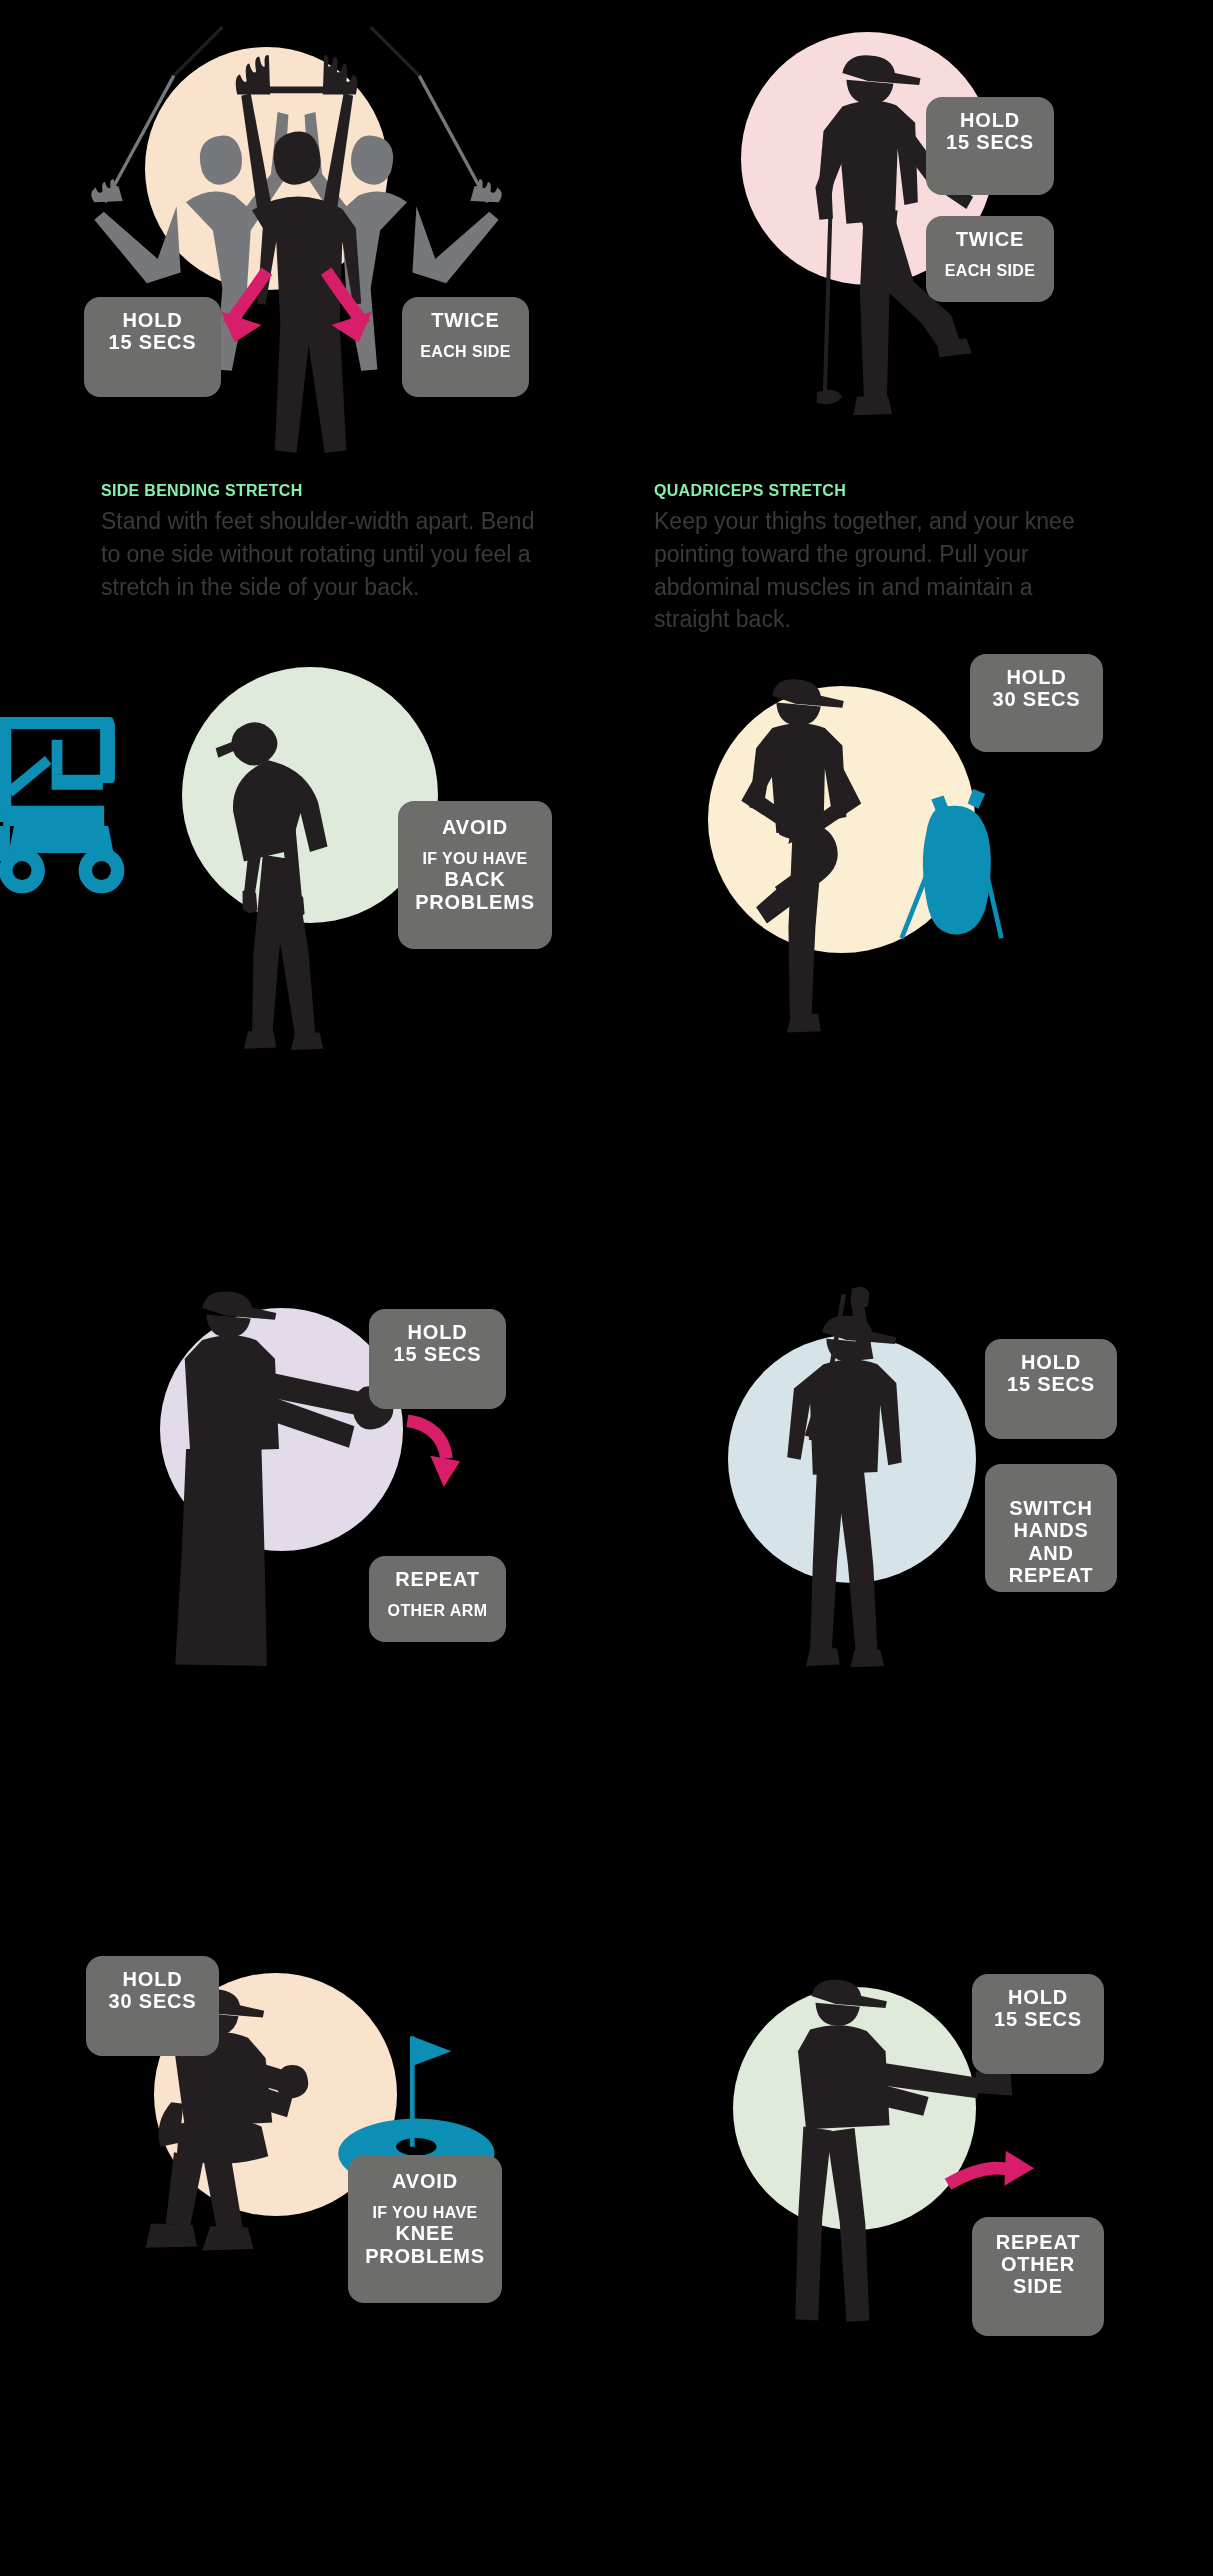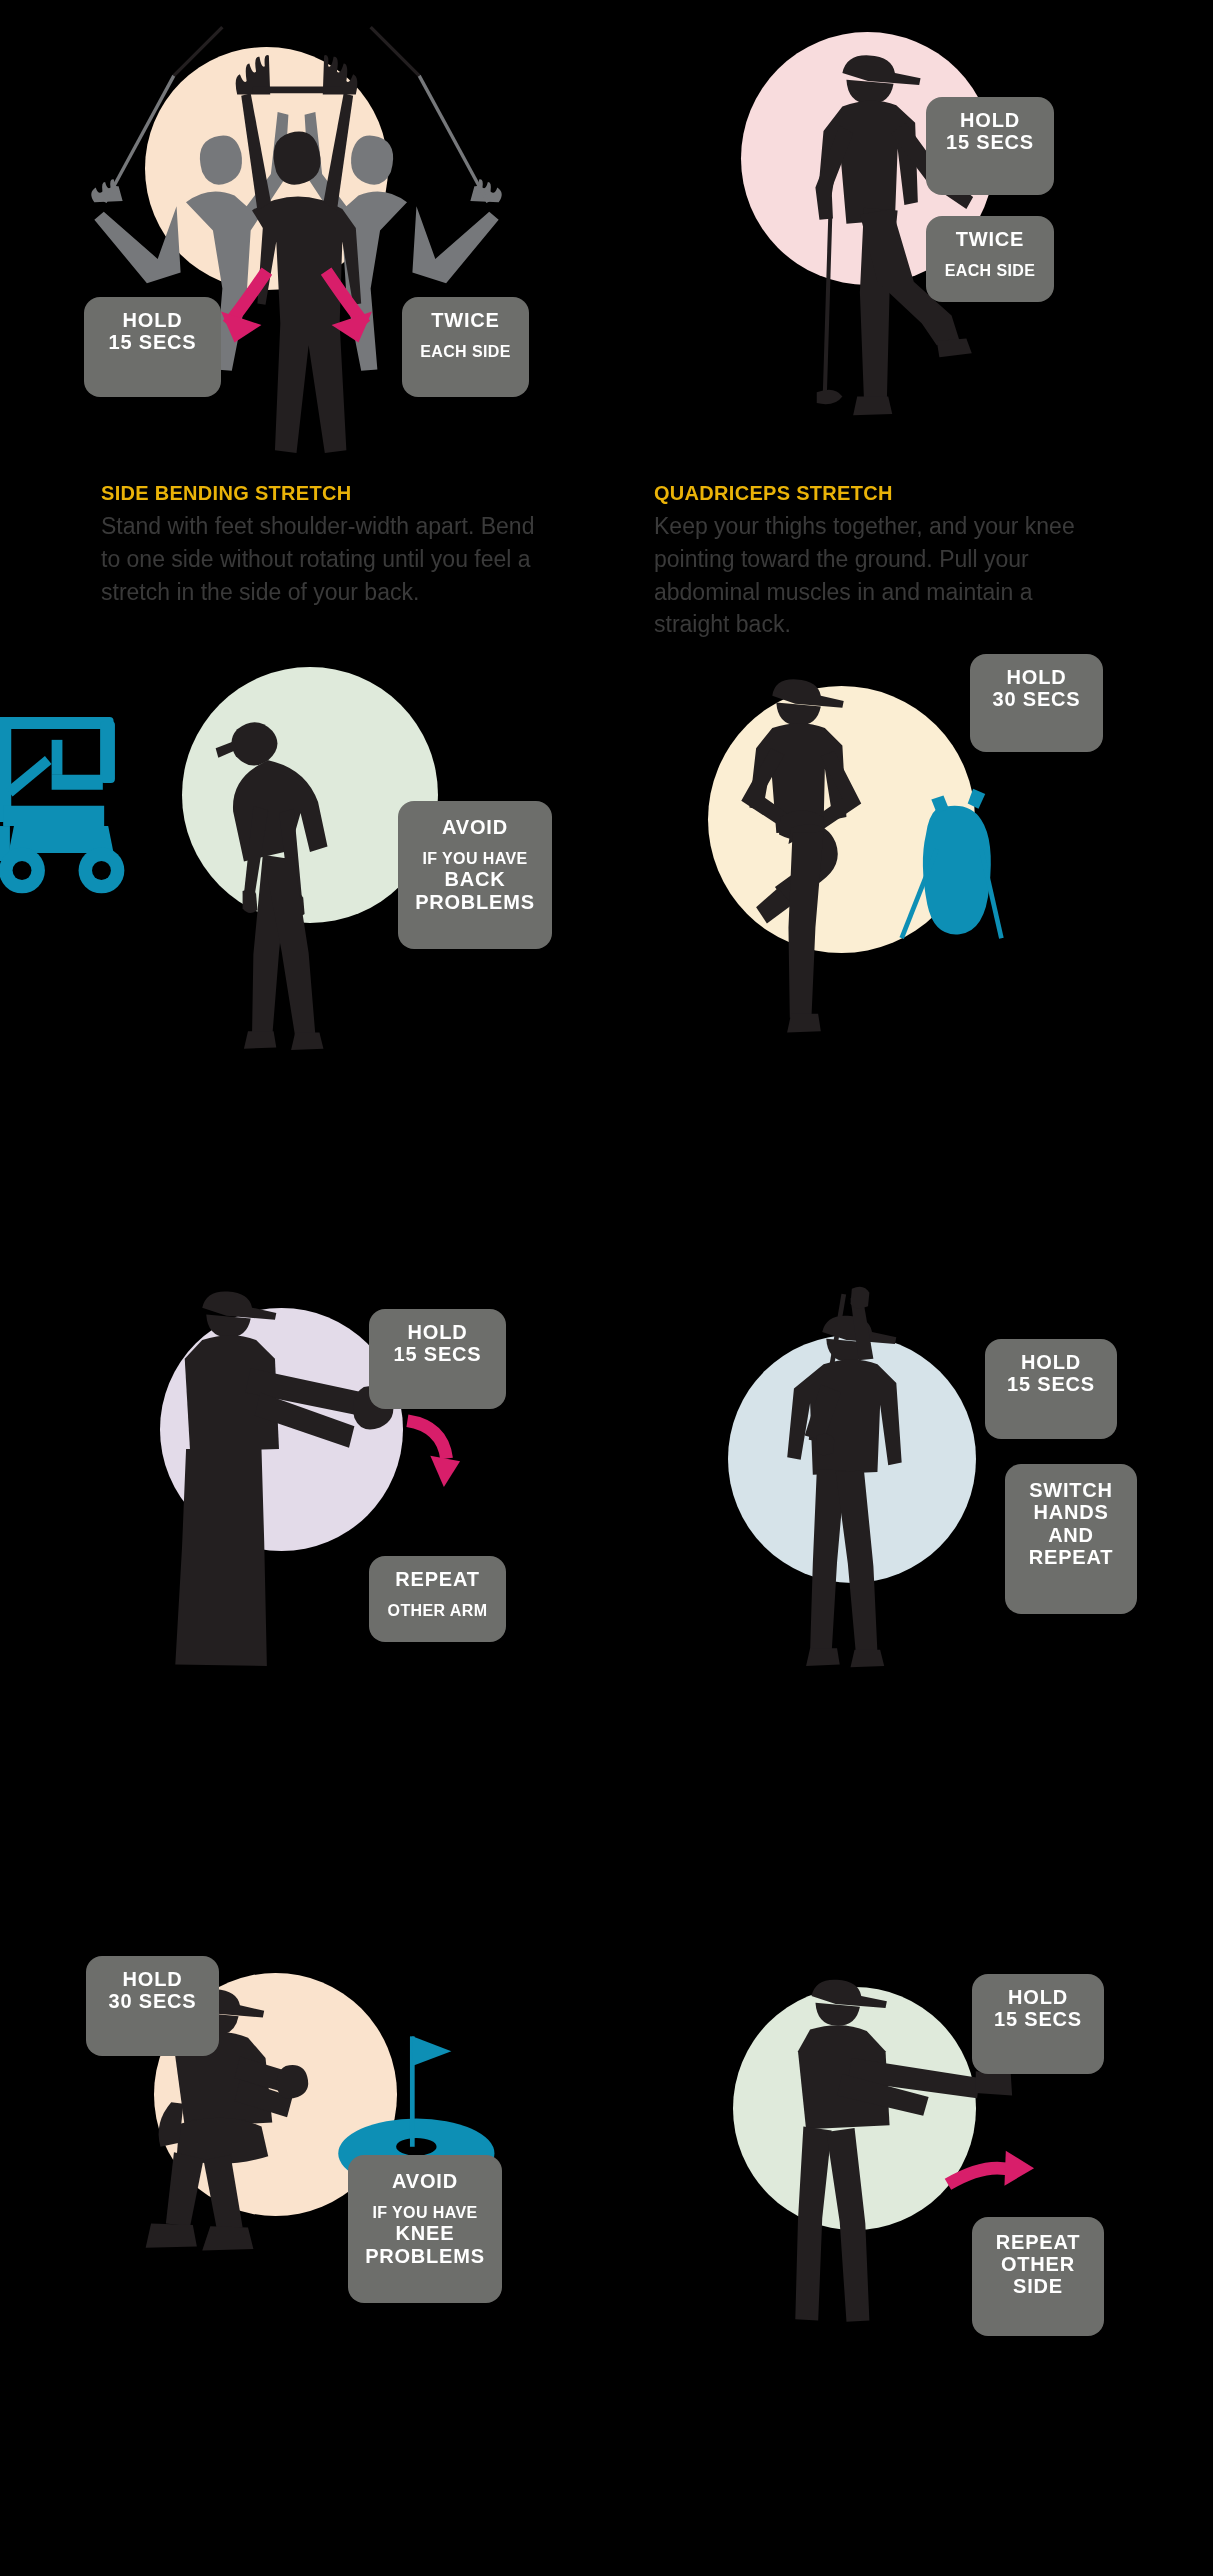--- a/index.html
+++ b/index.html
@@ -65,23 +65,23 @@
     font-weight: 700;
     font-size: 16px;
     letter-spacing: 0.4px;
     margin-top: 12px;
   }
 
   
   .textblock { padding: 0 0 0 0; position: relative; }
 
   .ex-title {
-    color: #eab308;
+    color: #86efac;
     font-weight: 700;
-    font-size: 20px;
+    font-size: 16px;
     letter-spacing: 0.3px;
     margin-bottom: 5.4px;
     text-transform: uppercase;
   }
 
   .ex-desc {
     color: #3a3a3a;
     font-size: 23px;
     line-height: 1.42;
     font-weight: 400;
@@ -380,21 +380,21 @@
           <path d="M282 556 l40 0 l4 24 l-50 2 Z"></path>
           <path d="M348 558 l38 0 l6 24 l-50 2 Z"></path>
         </g>
       </svg>
 
       <div class="badge" style="left:365px; top:65px; width:132px; height:100px;">
         <span class="big">HOLD</span>
         <span class="big">15 SECS</span>
       </div>
 
-      <div class="badge" style="left:385px; top:190px; width:132px; height:150px; padding-top:15px;">
+      <div class="badge" style="left:365px; top:190px; width:132px; height:128px; padding-top:33px;">
         <span class="big">SWITCH</span>
         <span class="big">HANDS</span>
         <span class="big">AND</span>
         <span class="big">REPEAT</span>
       </div>
     </div>
 
   </div>
 
   <div class="card" style="position:absolute; left:0px; top:1934px;">

